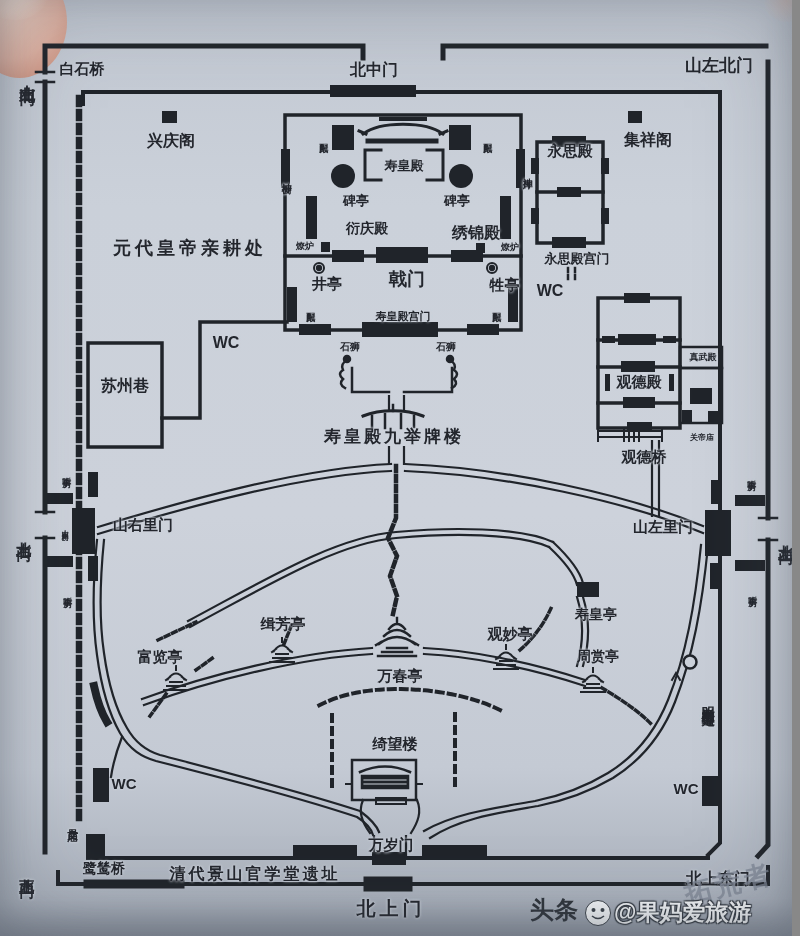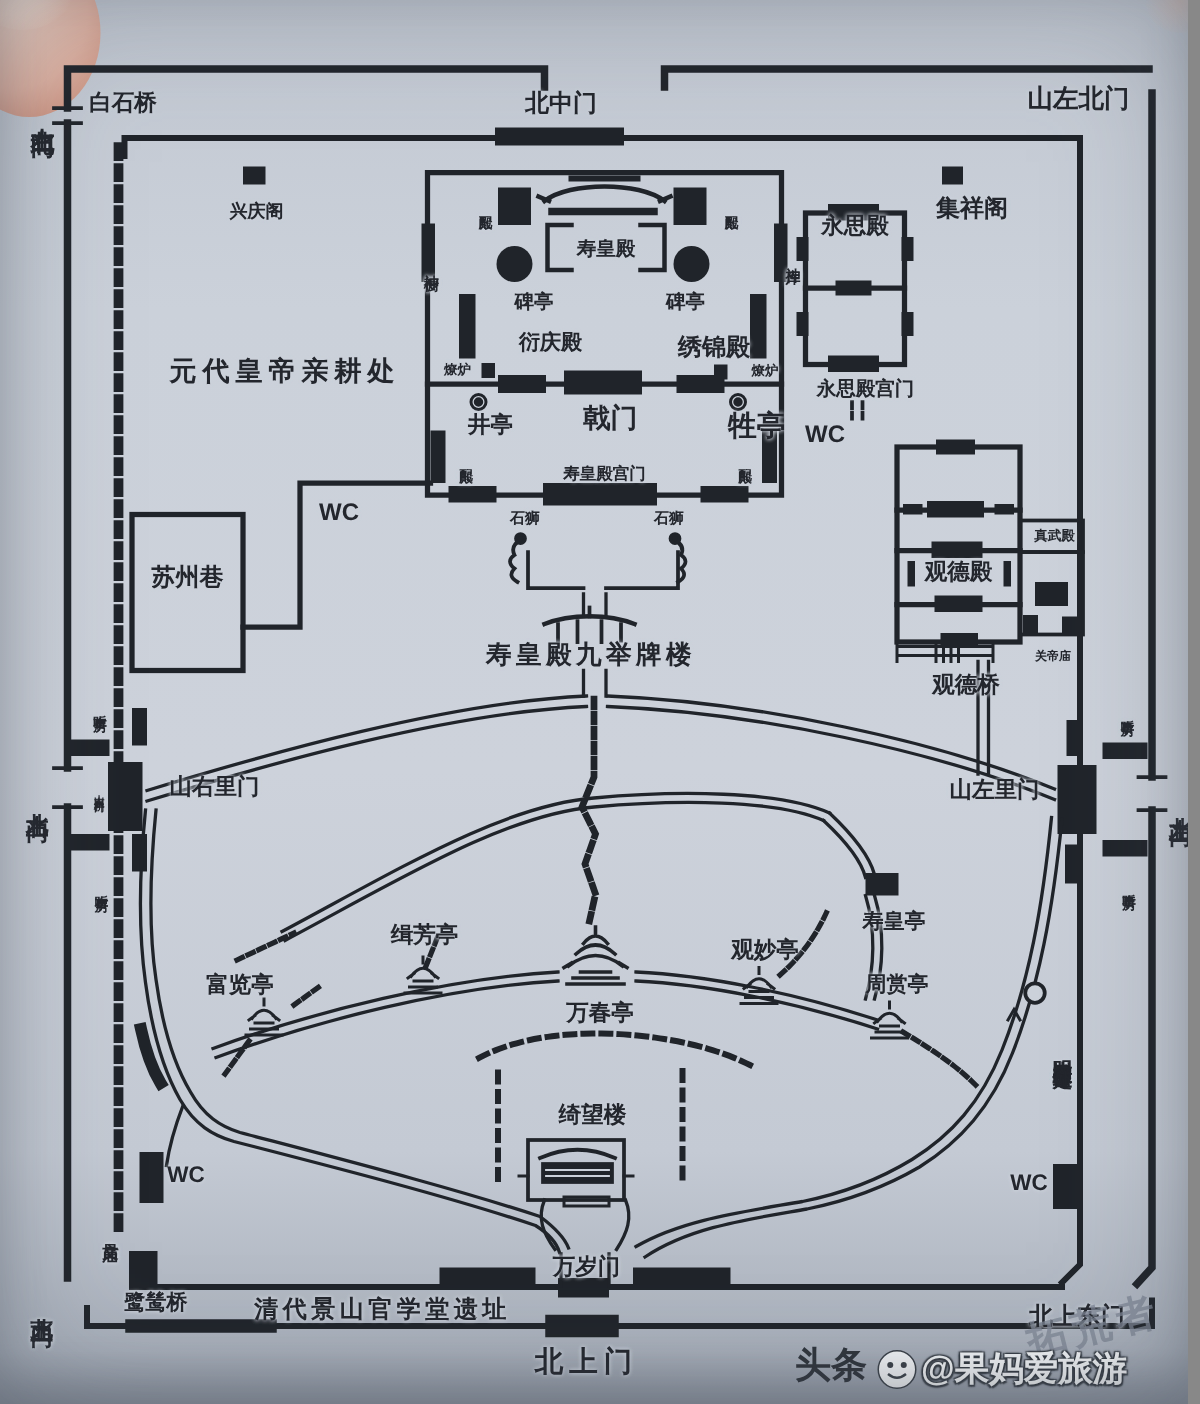--- a/index.html
+++ b/index.html
@@ -232,40 +232,40 @@
     </g>
 
     <circle cx="690" cy="662" r="6.5" stroke-width="2.5" fill="#cbd1da"></circle>
   </svg>
 
   <div id="labels">
       <div class="lbl v" style="left: 27px; top: 74px; font-size: 16px;">山右北门</div>
       <div class="lbl" style="left: 82px; top: 69px; font-size: 15px;">白石桥</div>
       <div class="lbl" style="left: 374px; top: 70px; font-size: 16px;">北中门</div>
       <div class="lbl" style="left: 719px; top: 66px; font-size: 17px;">山左北门</div>
-      <div class="lbl" style="left: 171px; top: 141px; font-size: 12px;">兴庆阁</div>
+      <div class="lbl" style="left: 171px; top: 141px; font-size: 16px;">兴庆阁</div>
       <div class="lbl" style="left: 648px; top: 140px; font-size: 16px;">集祥阁</div>
       <div class="lbl" style="left: 190px; top: 248px; font-size: 18px; letter-spacing: 4px; text-align: center;">元代皇帝亲耕处</div>
       <div class="lbl" style="left: 570px; top: 127px; font-size: 15px; margin-top: 24px;">永思殿</div>
       <div class="lbl v" style="left: 323px; top: 137px; font-size: 9px;">配殿</div>
       <div class="lbl v" style="left: 487px; top: 137px; font-size: 9px;">配殿</div>
       <div class="lbl v" style="left: 310px; top: 306px; font-size: 9px;">配殿</div>
       <div class="lbl v" style="left: 496px; top: 306px; font-size: 9px;">配殿</div>
       <div class="lbl v" style="left: 286px; top: 176px; font-size: 10px;">神橱</div>
       <div class="lbl v" style="left: 527px; top: 171px; font-size: 10px;">神库</div>
       <div class="lbl" style="left: 404px; top: 166px; font-size: 13px;">寿皇殿</div>
       <div class="lbl" style="left: 356px; top: 201px; font-size: 13px;">碑亭</div>
       <div class="lbl" style="left: 457px; top: 201px; font-size: 13px;">碑亭</div>
       <div class="lbl" style="left: 367px; top: 228px; font-size: 14px;">衍庆殿</div>
       <div class="lbl" style="left: 476px; top: 233px; font-size: 16px;">绣锦殿</div>
       <div class="lbl" style="left: 305px; top: 247px; font-size: 9px;">燎炉</div>
       <div class="lbl" style="left: 510px; top: 248px; font-size: 9px;">燎炉</div>
       <div class="lbl" style="left: 407px; top: 279px; font-size: 18px;">戟门</div>
       <div class="lbl" style="left: 327px; top: 284px; font-size: 15px;">井亭</div>
-      <div class="lbl" style="left: 482px; top: 285px; font-size: 19px; padding-left: 45px;">牲亭</div>
+      <div class="lbl" style="left: 482px; top: 285px; font-size: 15px; padding-left: 45px;">牲亭</div>
       <div class="lbl" style="left: 403px; top: 317px; font-size: 11px;">寿皇殿宫门</div>
       <div class="lbl" style="left: 350px; top: 347px; font-size: 10px;">石狮</div>
       <div class="lbl" style="left: 446px; top: 347px; font-size: 10px;">石狮</div>
       <div class="lbl" style="left: 226px; top: 343px; font-size: 16px;">WC</div>
       <div class="lbl" style="left: 125px; top: 386px; font-size: 16px;">苏州巷</div>
       <div class="lbl" style="left: 577px; top: 259px; font-size: 13px;">永思殿宫门</div>
       <div class="lbl" style="left: 550px; top: 291px; font-size: 16px;">WC</div>
       <div class="lbl" style="left: 639px; top: 382px; font-size: 15px;">观德殿</div>
       <div class="lbl" style="left: 703px; top: 358px; font-size: 9px;">真武殿</div>
       <div class="lbl" style="left: 702px; top: 438px; font-size: 8px;">关帝庙</div>

